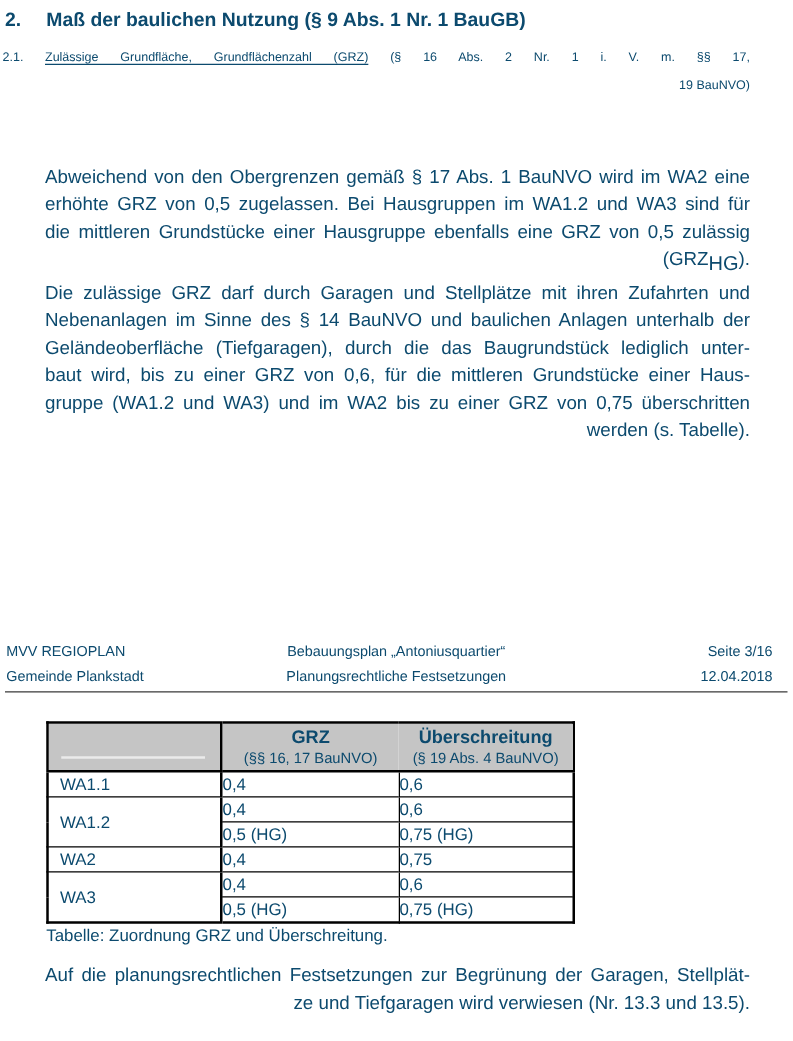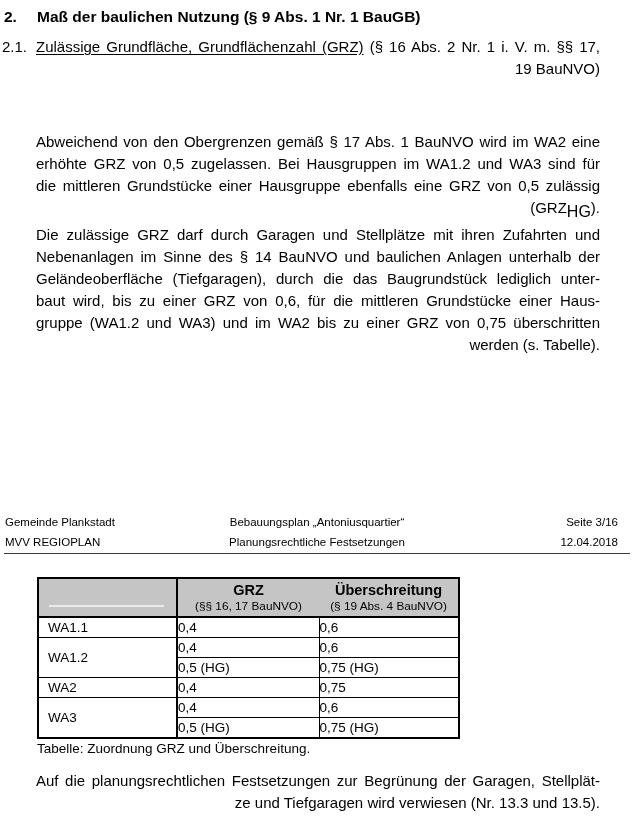--- a/index.html
+++ b/index.html
@@ -1,22 +1,22 @@
 <!DOCTYPE html>
 <html><head>
 <meta charset="utf-8">
 <style>
   html,body{margin:0;padding:0;background:#fff;}
   .page{position:relative;width:634px;height:833px;background:#fff;overflow:hidden;
-        font-family:"Liberation Sans","DejaVu Sans",sans-serif;color:#000000;}
+        font-family:"Liberation Sans","DejaVu Sans",sans-serif;color:#0c4a6e;}
   .abs{position:absolute;}
   
   .h1{top:6px;left:4px;right:34px;font-size:15.5px;font-weight:bold;line-height:22px;}
   .h1 .num{display:inline-block;width:33px;}
-  .h2{top:36px;left:2px;right:34px;font-size:15px;line-height:22px;}
+  .h2{top:36px;left:2px;right:34px;font-size:10px;line-height:22px;}
   .h2 .num{position:absolute;left:0;top:0;}
   .h2 .h2text{margin-left:34px;}
   .und{text-decoration:underline;text-underline-offset:2px;}
   
   .para{font-size:15px;line-height:22px;}
   .p1{top:84px;left:36px;right:34px;}
   .p2{top:131px;left:36px;right:34px;}
   .p3{top:224px;left:36px;right:34px;}
   .p4{top:770px;left:36px;right:34px;}
   .jl{text-align:justify;text-align-last:justify;white-space:normal;}
@@ -77,22 +77,22 @@
       <div class="jl">Die zulässige GRZ darf durch Garagen und Stellplätze mit ihren Zufahrten und</div>
       <div class="jl">Nebenanlagen im Sinne des § 14 BauNVO und baulichen Anlagen unterhalb der</div>
       <div class="jl">Geländeoberfläche (Tiefgaragen), durch die das Baugrundstück lediglich unter-</div>
       <div class="jl">baut wird, bis zu einer GRZ von 0,6, für die mittleren Grundstücke einer Haus-</div>
       <div class="jl">gruppe (WA1.2 und WA3) und im WA2 bis zu einer GRZ von 0,75 überschritten</div>
       <div class="ll">werden (s. Tabelle).</div>
     </div>
 
   <div class="abs pf">
     <div class="f-left">
+      <div>MVV REGIOPLAN</div>
       <div>Gemeinde Plankstadt</div>
-      <div>MVV REGIOPLAN</div>
     </div>
     <div class="f-center">
       <div>Bebauungsplan „Antoniusquartier“</div>
       <div>Planungsrechtliche Festsetzungen</div>
     </div>
     <div class="f-right">
       <div>Seite 3/16</div>
       <div>12.04.2018</div>
     </div>
   </div>

